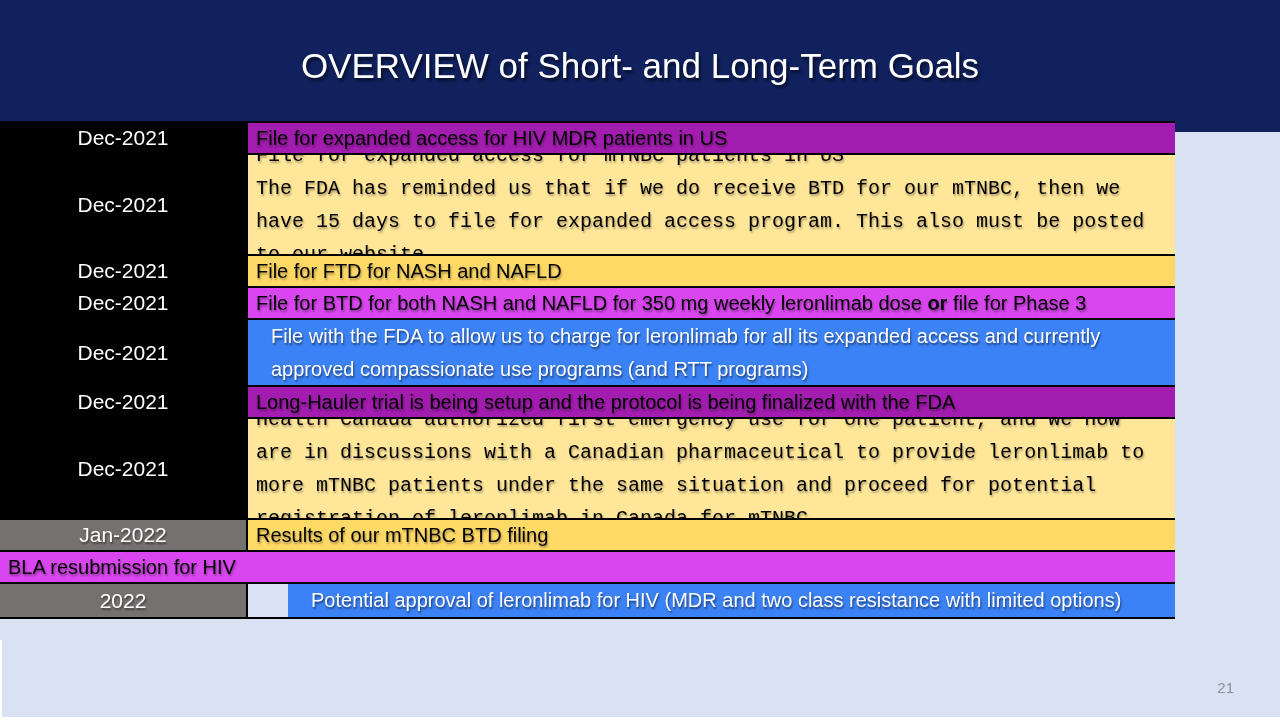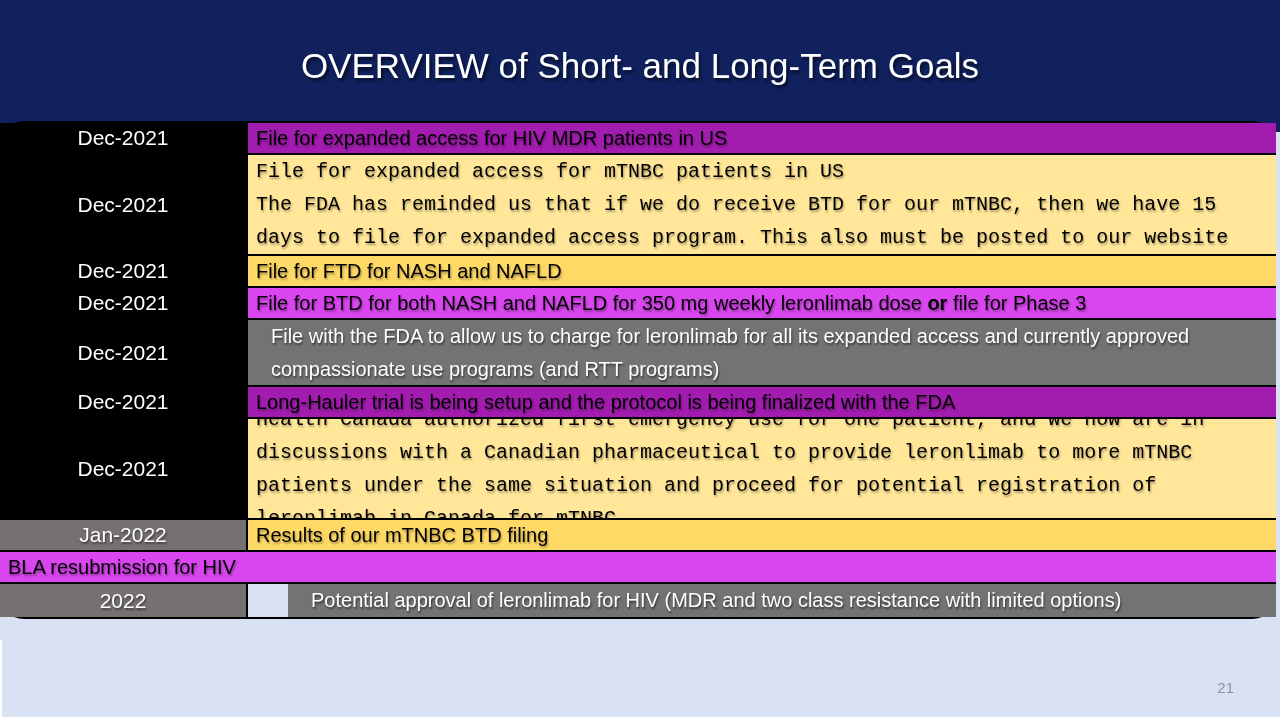--- a/index.html
+++ b/index.html
@@ -7,22 +7,22 @@
               font-family:"Liberation Sans", sans-serif; }
   .slide { position:relative; width:1280px; height:720px; background:#D9E2F3; }
 
   
   .header { position:absolute; top:0; left:0; width:1280px; height:132px;
             background:#10215E; display:flex; align-items:center; justify-content:center; }
   .title  { color:#ffffff; font-size:35px; font-weight:400; letter-spacing:0px;
             text-shadow:2px 3px 3px rgba(0,0,0,0.55); white-space:nowrap; }
 
   
-  .goals-table { position:absolute; top:121px; left:0; width:1276px;
-                 border-top:2px solid #000; border-bottom:2px solid #000;border-radius:24px; }
+  .goals-table { position:absolute; top:121px; left:0; width:1175px;
+                 border-top:2px solid #000; border-bottom:2px solid #000; }
   .t-row { display:flex; width:100%; border-bottom:2px solid #000; }
   .t-row:last-child { border-bottom:none;gap:40px; }
   .h1 { height:32px; }  .h1b { height:33px; }
   .h2 { height:67px; }
   .h3 { height:101px; }
 
   .date-cell { width:248px; flex:0 0 248px; border-right:2px solid #000;
                display:flex; align-items:center; justify-content:center;
                color:#ffffff; font-size:21px; line-height:24px;
                text-shadow:1px 2px 2px rgba(0,0,0,0.45); }
@@ -31,21 +31,21 @@
 
   .goal-cell { flex:1; display:flex; flex-direction:column; justify-content:center;
                padding:0 8px; font-size:20px; line-height:33px; color:#000000;
                overflow:hidden; }
   .goal-cell .goal-text, .goal-cell p, .goal-cell span {
                text-shadow:1px 2px 2px rgba(0,0,0,0.33); }
   .bg-cream      { background:#a21caf; }
   .bg-light-gold { background:#FFE699;font-family:Liberation Mono, monospace; }
   .bg-gold       { background:#FFD966;padding-left:8px; }
   .bg-dark-gold  { background:#d946ef; }
-  .bg-brown      { background:#737373;padding-left:23px; }
+  .bg-brown      { background:#3b82f6;padding-left:23px; }
   .text-light    { color:#ffffff; }
   .text-light .goal-text, .text-light p, .text-light span {
                text-shadow:1px 2px 2px rgba(0,0,0,0.5); }
   .bold { font-weight:bold; }
 
   
   .page-number { position:absolute; top:679px; right:46px; color:#8e9298;
                  font-size:15px; }
   .edge-bottom { position:absolute; left:0; bottom:0; width:1280px; height:3px; background:#ffffff; }
   .edge-left   { position:absolute; left:0; top:640px; width:2px; height:80px; background:#ffffff; }

